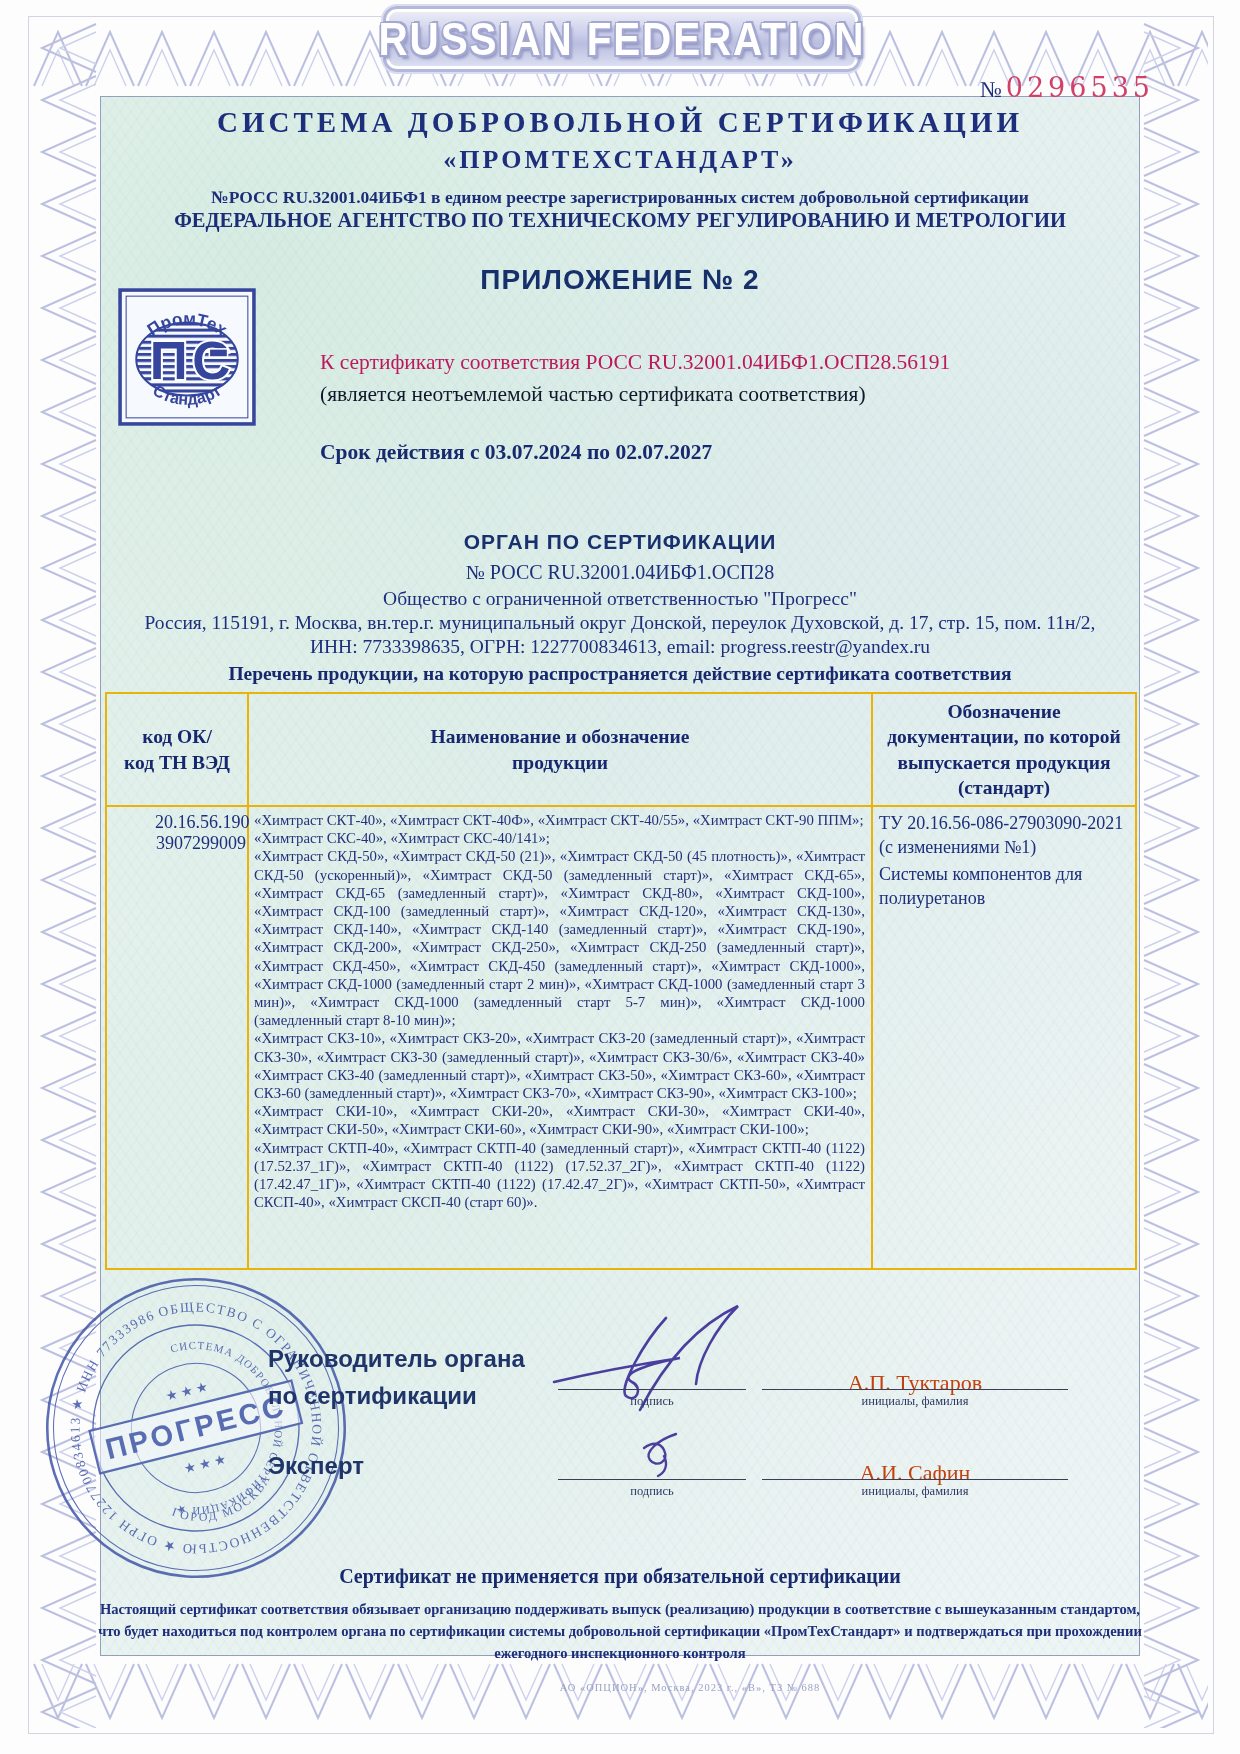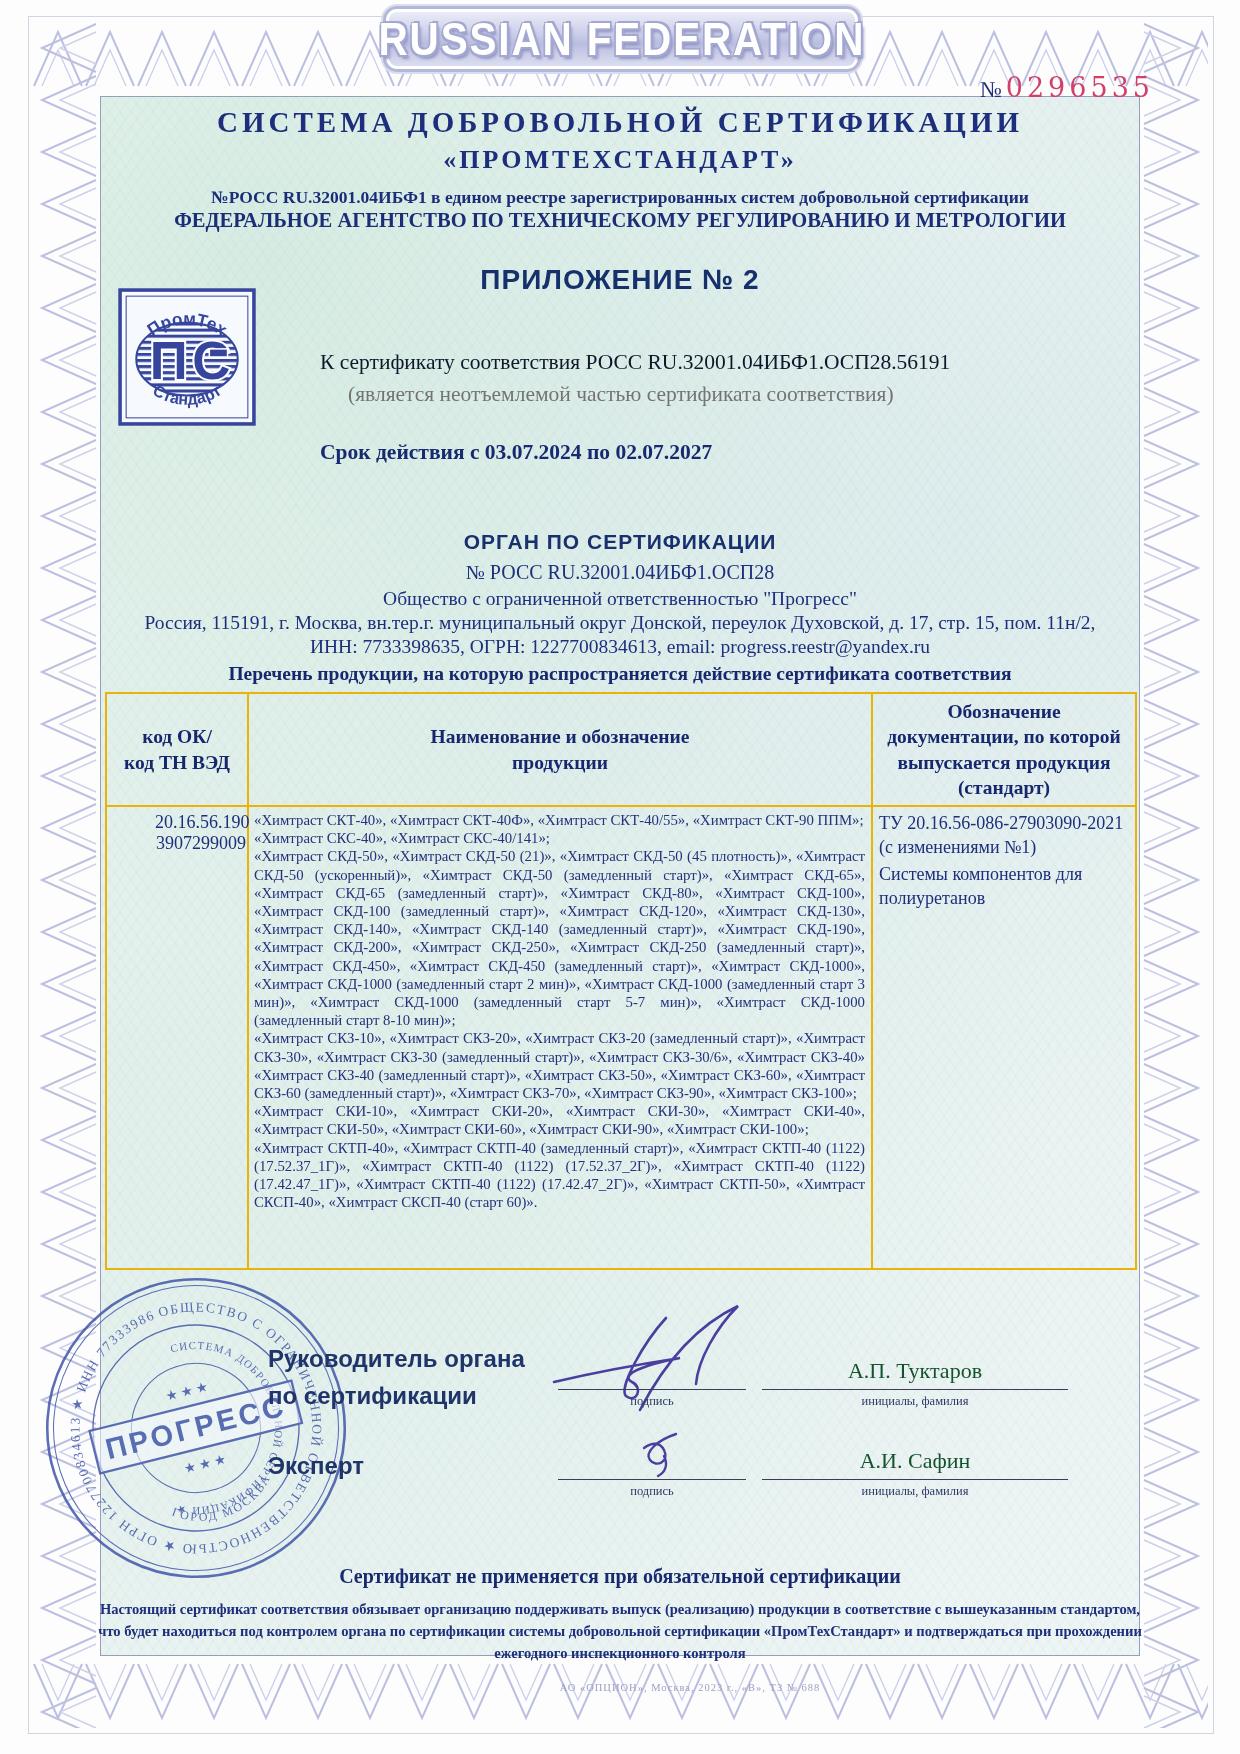--- a/index.html
+++ b/index.html
@@ -61,22 +61,22 @@
   .doc-number .digits { font-size:27px; color:#d04068; letter-spacing:4px; font-family:"DejaVu Serif",serif; }
 
   .title1 { left:110px; right:110px; top:106px; font-size:29px; font-weight:bold; letter-spacing:4px; }
   .title2 { left:110px; right:110px; top:145px; font-size:26px; font-weight:bold; letter-spacing:3px; }
   .reg-line { left:110px; right:110px; top:187px; font-size:17.5px; font-weight:bold; color:#1c2d78; }
   .fed-line { left:110px; right:110px; top:209px; font-size:20.5px; font-weight:bold; color:#1c2d78; }
   .appendix { left:110px; right:110px; top:264px; font-family:"Liberation Sans",sans-serif; font-size:28px; font-weight:bold; color:#16306c; letter-spacing:1px; }
 
   .logo-box { left:116px; top:286px; width:142px; height:142px; }
 
-  .cert-line1 { left:320px; top:350px; width:740px; font-size:21.5px; color:#0f172a; }
-  .cert-line2 { left:320px; top:382px; width:740px; font-size:21.5px; color:#737373;margin-left:28px; }
+  .cert-line1 { left:320px; top:350px; width:740px; font-size:21.5px; color:#be185d; }
+  .cert-line2 { left:320px; top:382px; width:740px; font-size:21.5px; color:#0f172a; }
   .validity   { left:320px; top:440px; width:740px; font-size:21.5px; font-weight:bold; color:#17296f; }
 
   .organ-heading { left:110px; right:110px; top:530px; font-family:"Liberation Sans",sans-serif; font-size:21px; font-weight:bold; color:#18306e; letter-spacing:1px; }
   .organ-number  { left:110px; right:110px; top:561px; font-size:20px; color:#1d2f7c; }
   .organ-name    { left:110px; right:110px; top:588px; font-size:19.5px; color:#1d2f7c; }
   .organ-address { left:90px;  right:90px;  top:612px; font-size:19.5px; color:#1d2f7c; }
   .organ-inn     { left:110px; right:110px; top:636px; font-size:19.5px; color:#1d2f7c; }
   .products-heading { left:90px; right:90px; top:663px; font-size:19.5px; font-weight:bold; color:#16276e; }
 
   table.products {
@@ -96,21 +96,21 @@
 
   .stamp-svg { position:absolute; left:40px; top:1272px; width:312px; height:312px; opacity:0.85; }
 
   .role-head { position:absolute; left:268px; top:1340px; width:280px;
     font-family:"Liberation Sans",sans-serif; font-size:24px; font-weight:bold; color:#1f3468; line-height:37px; }
   .role-expert { position:absolute; left:268px; top:1452px;
     font-family:"Liberation Sans",sans-serif; font-size:24px; font-weight:bold; color:#1f3468; }
 
   .sig-line { position:absolute; height:0; border-top:1.5px solid #3c3c58; }
   .sig-label { position:absolute; font-size:12.5px; color:#2f3a66; text-align:center; }
-  .sig-name  { position:absolute; font-size:22px; color:#14532d; text-align:center; }
+  .sig-name  { position:absolute; font-size:22px; color:#c2410c; text-align:center;margin-top:12px; }
 
   .sig1-svg { position:absolute; left:548px; top:1298px; width:245px; height:130px; }
   .sig2-svg { position:absolute; left:628px; top:1426px; width:70px; height:56px; }
 
   .not-applicable { left:90px; right:90px; top:1565px; font-size:20px; font-weight:bold; color:#17296f; }
   .footer-note { left:88px; right:88px; top:1598px; font-size:14.6px; font-weight:bold; color:#1d2f7c; line-height:22px; }
   .print-info { left:480px; top:1682px; width:420px; text-align:center; font-size:10.5px; color:#9aa2c2; z-index:4; letter-spacing:1px; }
 </style>
 </head>
 <body>

